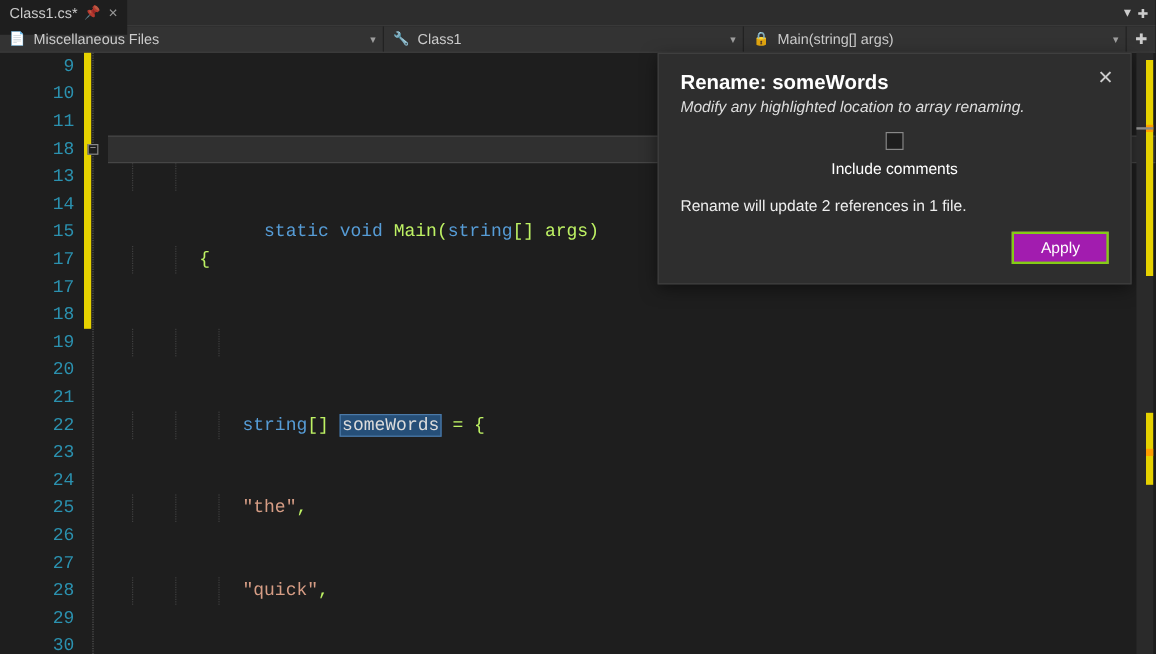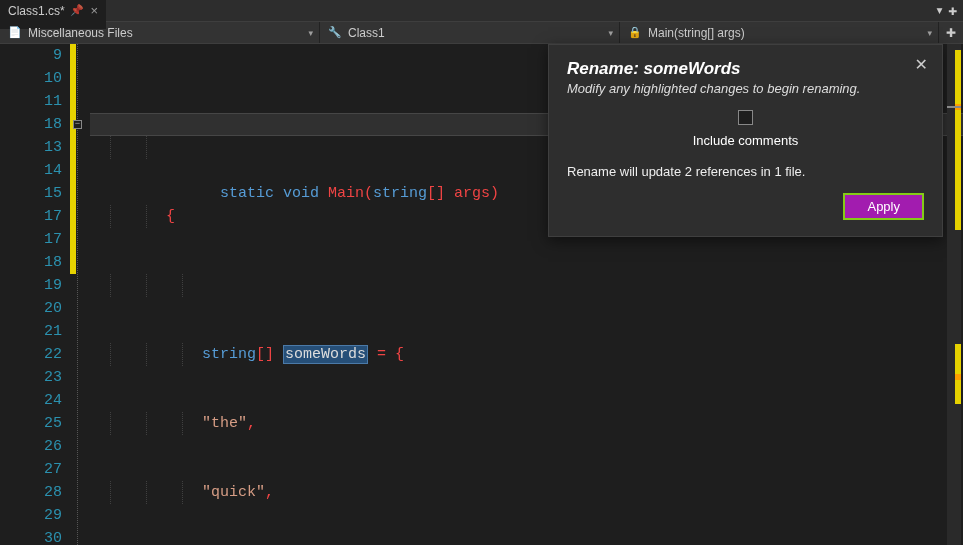--- a/index.html
+++ b/index.html
@@ -140,21 +140,21 @@
     .code-line { height: 23px; padding-left: 4px; position: relative; }
     .indent-guide {
       position: absolute;
       top: 0;
       height: 100%;
       border-left: 1px dotted #404040;
     }
     .k-blue { color: #569cd6; }
     .k-green { color: #57a64a; }
     .k-string { color: #d69d85; }
-    .k-white { color: #ef4444; }
+    .k-white { color: #bef264; }
     .highlight-word {
       background: #264f78;
       border: 1px solid #4b7aa8;
       padding: 0 1px;
       color: #dcdcdc;
     }
     .current-line-highlight {
       position: absolute;
       left: 0;
       right: 0;
@@ -168,21 +168,21 @@
       top: 44px;
       right: 20px;
       width: 395px;
       background: #2e2e2e;
       border: 1px solid #3f3f3f;
       padding: 14px 18px 16px 18px;
       font-family: 'Segoe UI', sans-serif;
       color: #fff;
       box-shadow: 0 4px 14px rgba(0,0,0,0.5);
     }
-    .rename-title { font-size: 17px; font-weight: 600; font-style: italic; }
+    .rename-title { font-size: 17px; font-weight: 600; }
     .rename-sub { font-style: italic; font-size: 13px; color: #ddd; margin-top: 2px; }
     .rename-close {
       position: absolute;
       top: 10px;
       right: 14px;
       font-size: 16px;
       cursor: pointer;
       color: #ccc;
     }
     .checkbox-row {
@@ -335,21 +335,21 @@
     
     
     
     
   </div>
 </div>
 
 <div class="rename-panel">
   <span class="rename-close">✕</span>
   <div class="rename-title"><span>Rename: </span><span>someWords</span></div>
-  <div class="rename-sub">Modify any highlighted changes to begin renaming.</div>
+  <div class="rename-sub">Modify any highlighted location to array renaming.</div>
   <div class="checkbox-group">
     <div class="checkbox-row">
       <div class="checkbox"></div>
       <span>Include comments</span>
     </div>
   </div>
   <div class="rename-status">Rename will update 2 references in 1 file.</div>
   <button class="apply-btn">Apply</button>
   <div style="clear:both"></div>
 </div>

